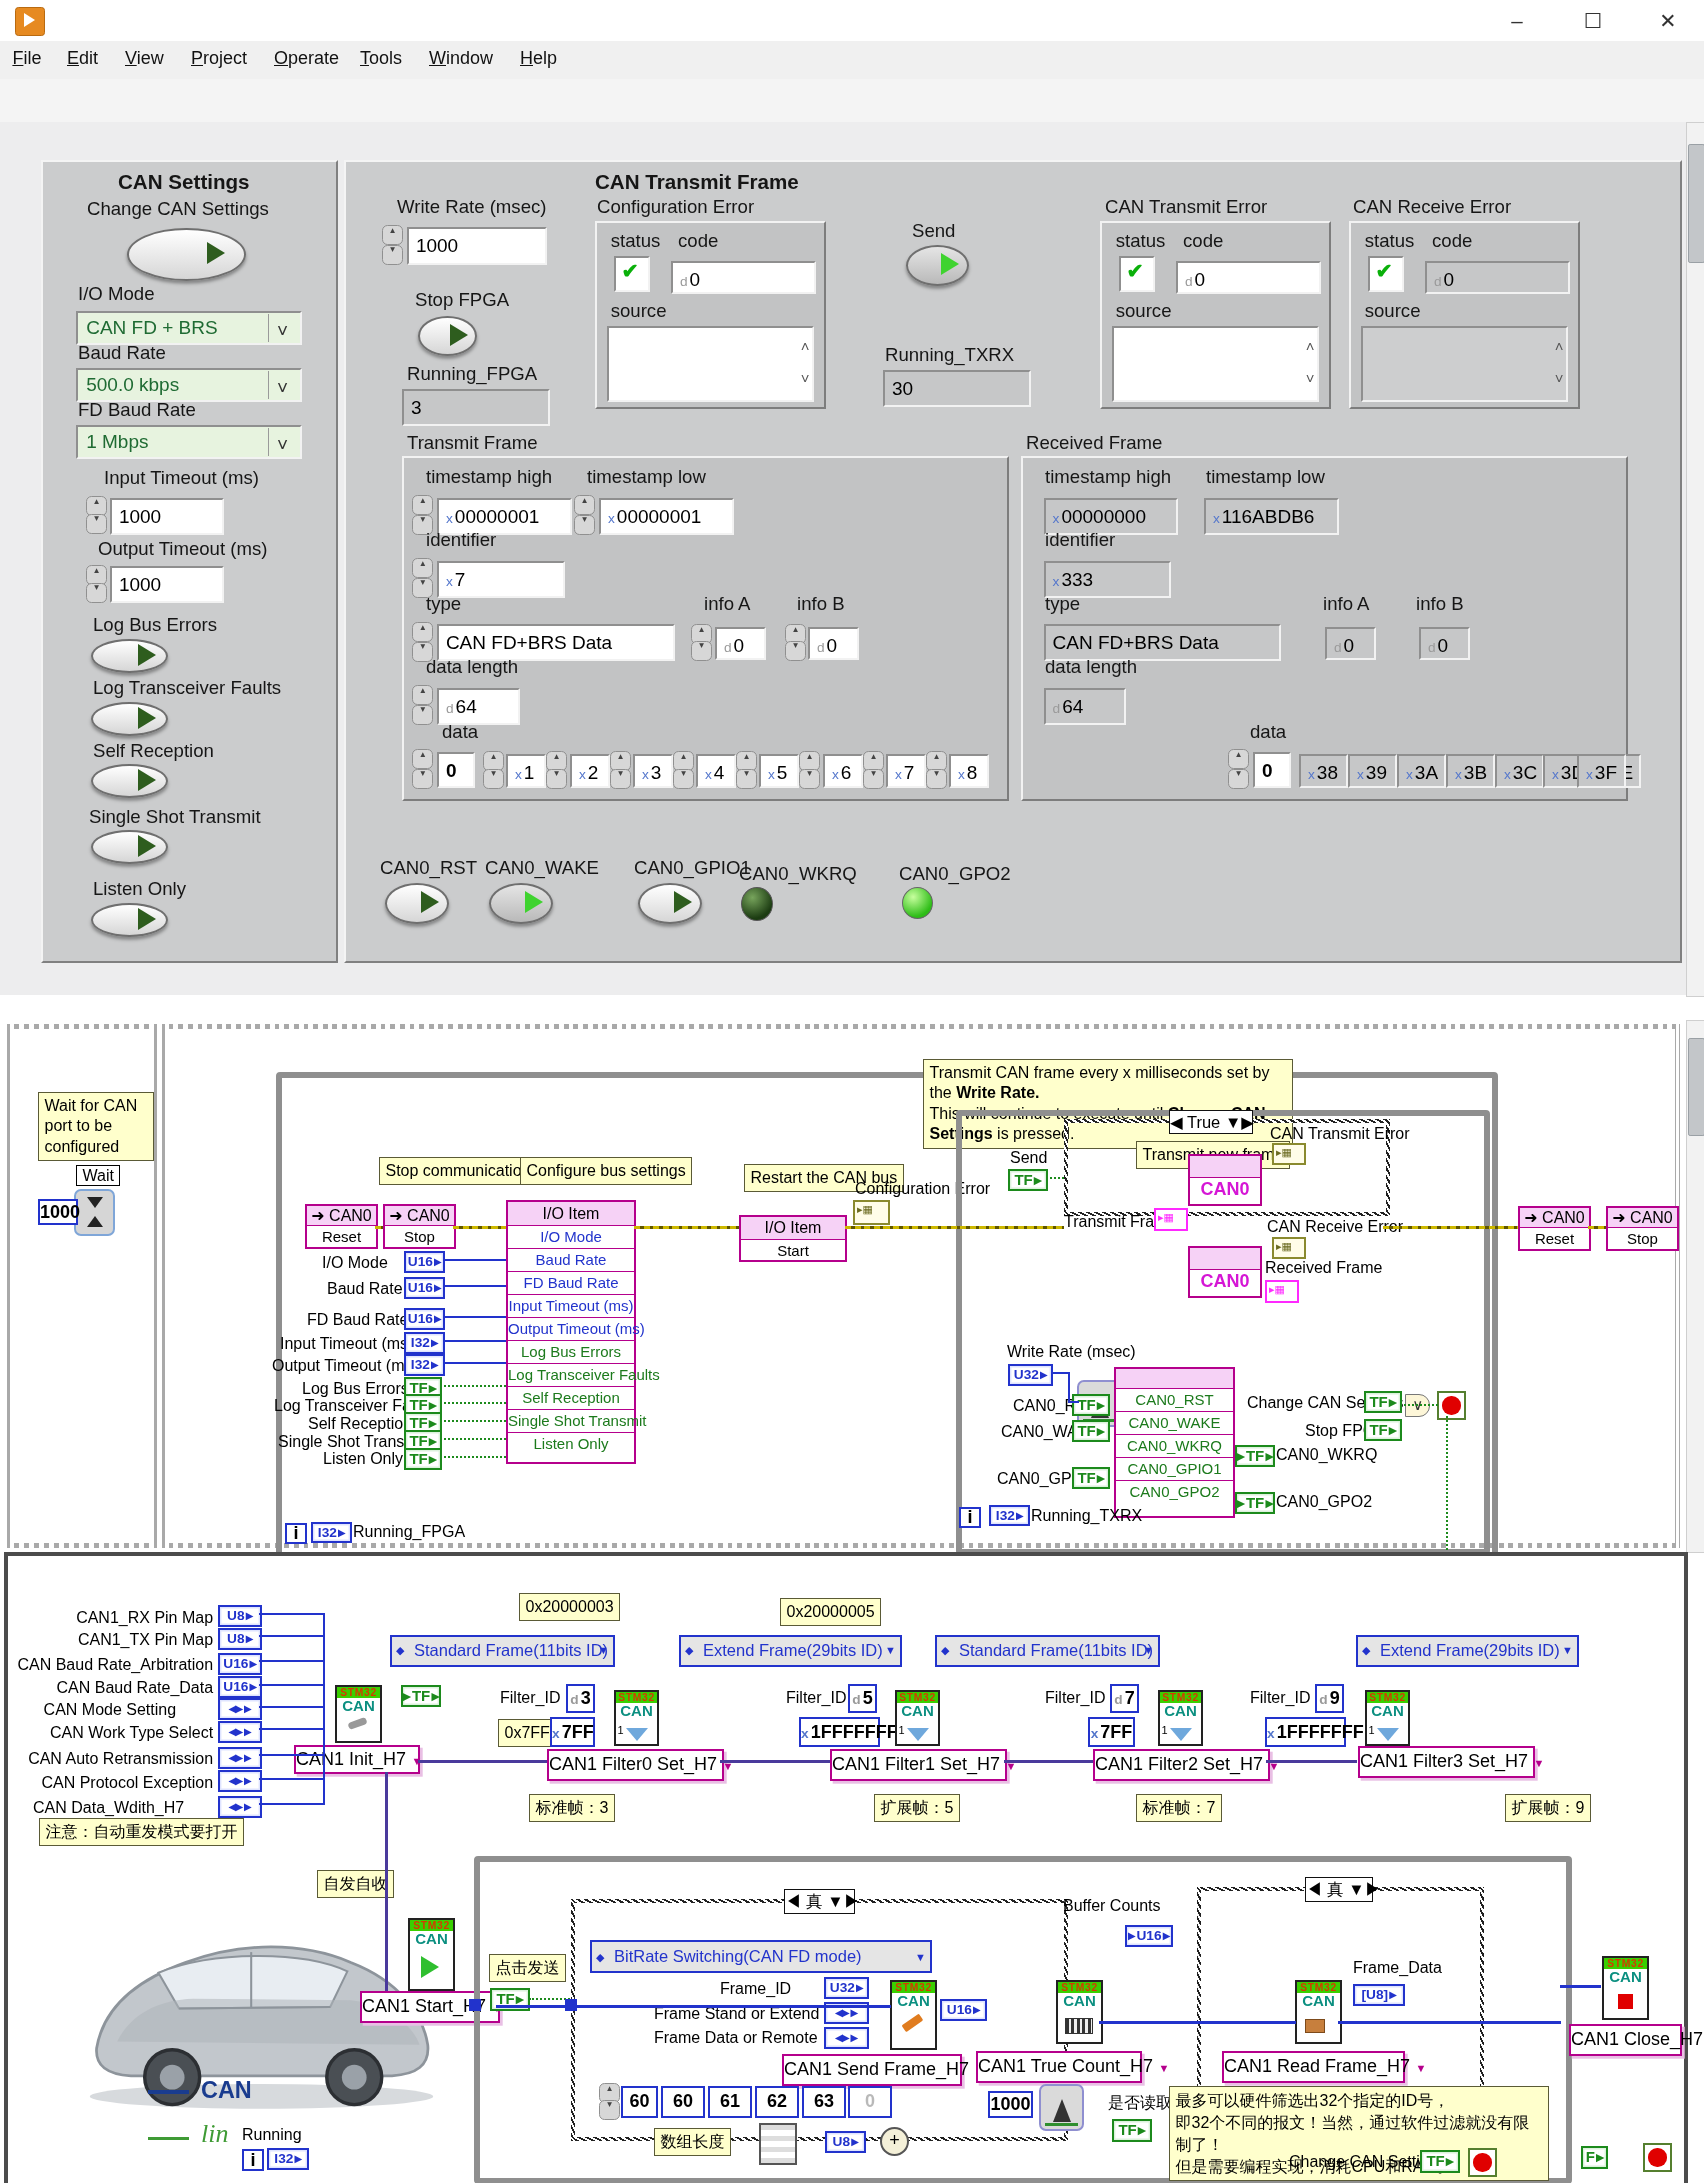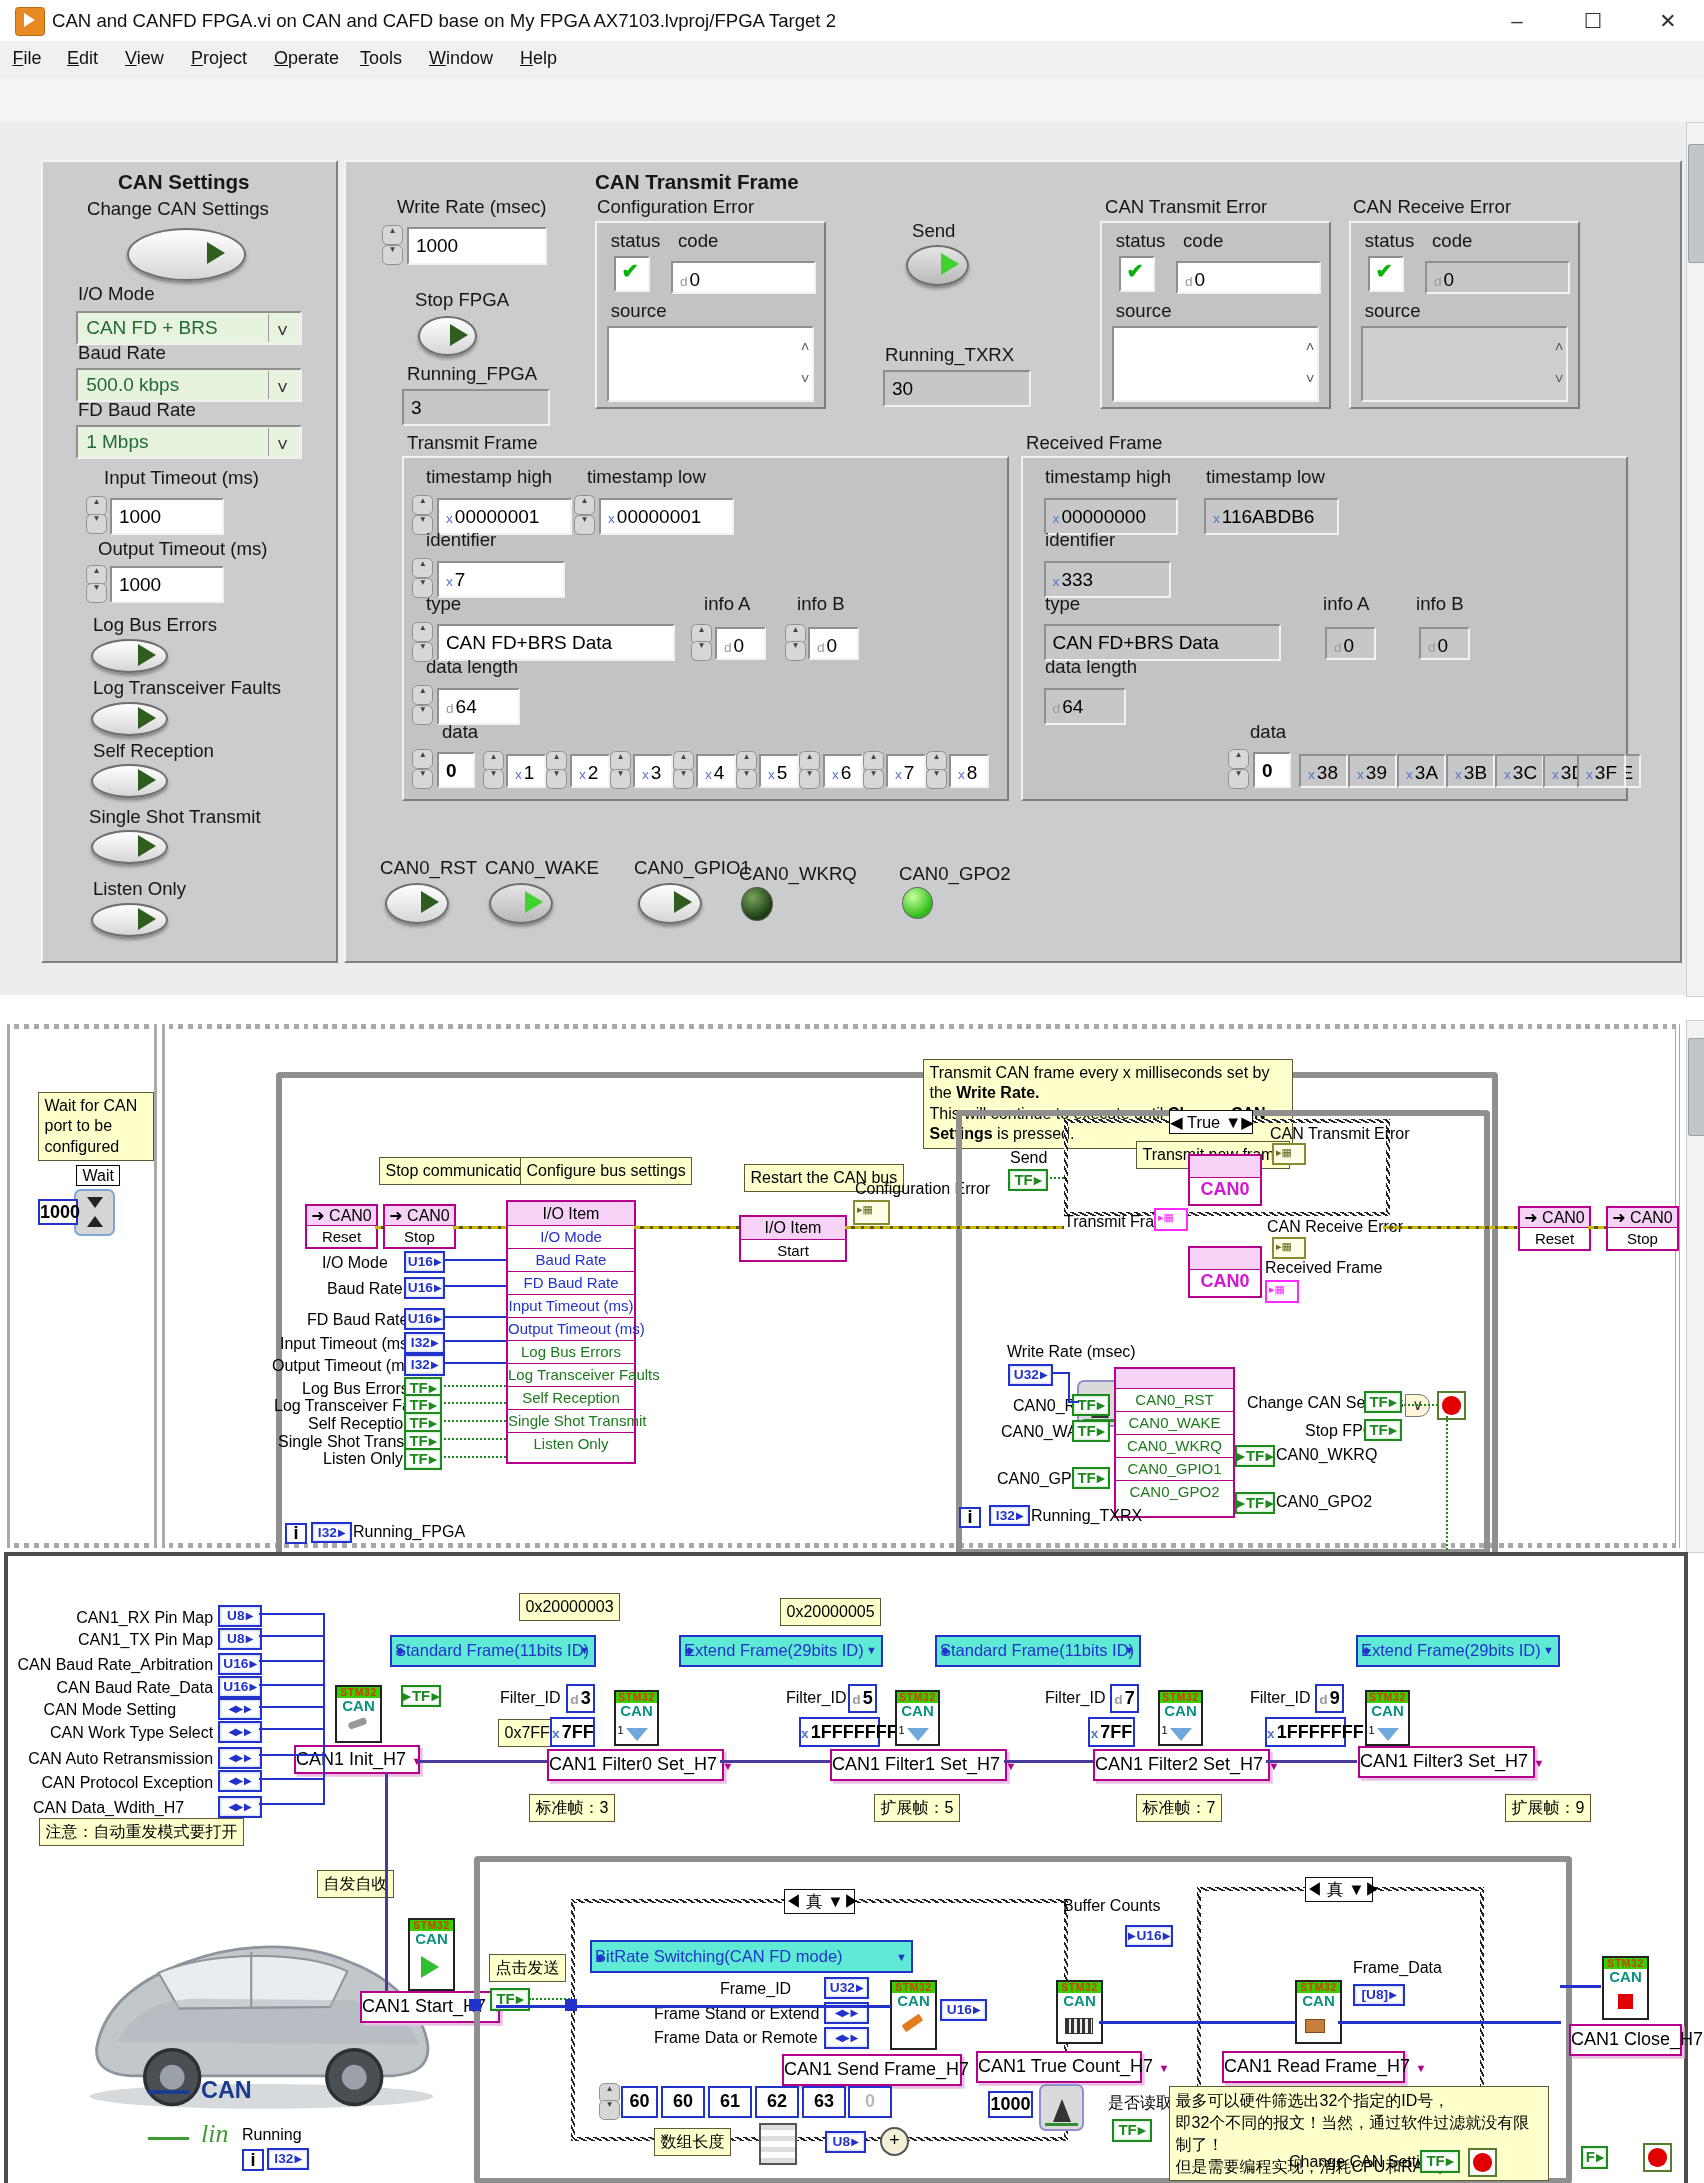--- a/index.html
+++ b/index.html
@@ -68,21 +68,21 @@
   .ynote{background:#ffffcc;border:1.4px solid #5a5a36;font-size:16px;color:#000;padding:2.7px 5.5px;line-height:20.6px}
   .pnode{background:#fff;border:2.1px solid #b5008c}
   .pnhead{background:#f6d2f6;border-bottom:1.4px solid #b5008c;color:#000;font-size:16px;text-align:center;white-space:nowrap}
   .pnrow{border-bottom:1.4px solid #b5008c;font-size:15px;text-align:center;white-space:nowrap;line-height:22px}
   .bluetxt{color:#2233cc}.greentxt{color:#1c7a1c}.magtxt{color:#d516d5}
   .term{background:#fff;border:2.1px solid #2233cc;box-shadow:inset 0 0 0 1.4px #dfe4ff;color:#2233cc;font-weight:bold;font-size:13.7px;text-align:center}
   .term:after{content:"▸";margin-left:1.4px}
   .tft{background:#fff;border:2.1px solid #1c8a1c;box-shadow:inset 0 0 0 1.4px #dcf2dc;color:#1c8a1c;font-weight:bold;font-size:15px;text-align:center}
   .tft:after{content:"▸";margin-left:1.4px}
   .tfin:before{content:"▸";margin-right:1.4px}
-  .enumc{background:#5eead4;border:2.1px solid #2233cc;color:#2233cc;font-size:16.5px;white-space:nowrap;padding-left:3px}
+  .enumc{background:#e5e5e5;border:2.1px solid #2233cc;color:#2233cc;font-size:16.5px;white-space:nowrap;padding-left:22px}
   .enumc:before{content:"◆";position:absolute;left:4.1px;font-size:11px;top:50%;transform:translateY(-50%)}
   .enumc:after{content:"▼";position:absolute;right:4.1px;font-size:11px;top:50%;transform:translateY(-50%)}
   .selbox{background:#fff;border:1.4px solid #111;font-size:16.5px;text-align:center;white-space:nowrap}
   .selbox:before{content:"◀ "}
   .selbox:after{content:" ▼▶"}
   .wire{background:#2233cc}
   .wireg{border-top:2.1px dotted #1c8a1c}
   .wirev{background:#4a3a9c}
   .erry{background:repeating-linear-gradient(90deg,#cdb800 0 6.2px,#5f5600 6.2px 9.6px)}
   .dropn{background:#fff;border:2.1px solid #b5008c;box-shadow:2.7px 2.7px 0 #e9bfe4;font-size:18px;color:#000;text-align:center;white-space:nowrap}
@@ -109,21 +109,20 @@
   .bcell{background:#fff;border:2.1px solid #2233cc;font-size:18px;font-weight:bold;color:#000;text-align:center}
   .dim{color:#b9b9b9}
 </style>
 </head>
 <body>
 
 <div id="root">
 
   <div class="a titlebar">
     <div class="a lvicon"></div>
-    <div class="a title">CAN and CANFD FPGA.vi on CAN and CAFD base on My FPGA AX7103.lvproj/FPGA Target 2</div>
     <div class="a winbtn" style="left:1497px">–</div>
     <div class="a winbtn" style="left:1573px">☐</div>
     <div class="a winbtn" style="left:1648px">✕</div>
   </div>
 
   <div class="a menubar">
     <div class="a menuitem" style="left:12.4px"><span class="mk">F</span><span>ile</span></div>
     <div class="a menuitem" style="left:67px"><span class="mk">E</span><span>dit</span></div>
     <div class="a menuitem" style="left:125px"><span class="mk">V</span><span>iew</span></div>
     <div class="a menuitem" style="left:191px"><span class="mk">P</span><span>roject</span></div>

